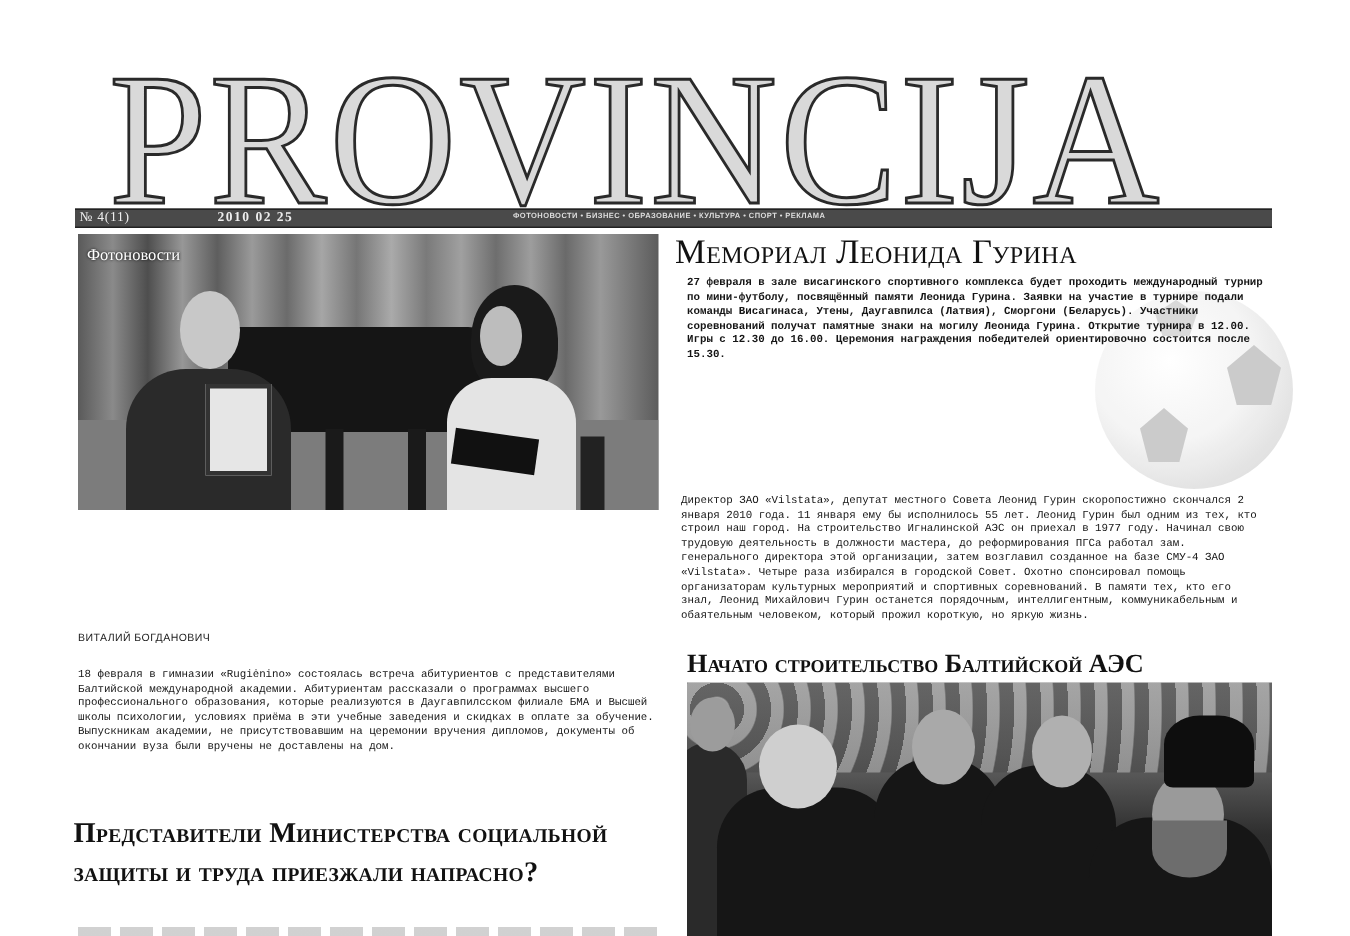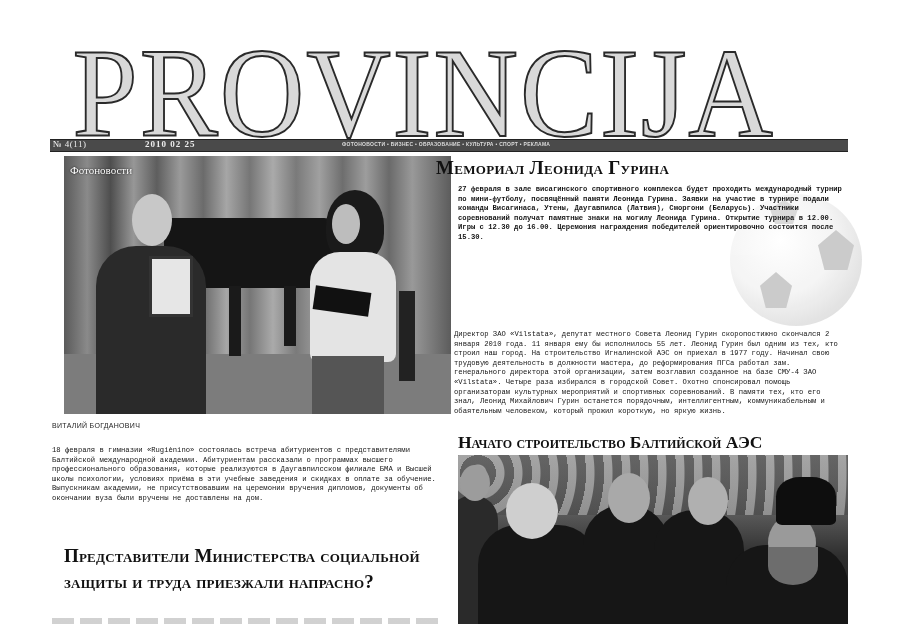--- a/index.html
+++ b/index.html
@@ -11,21 +11,21 @@
     font-family: "Liberation Serif", serif; font-size: 126px; line-height: 126px; letter-spacing: 2px;
     color: #d9d9d9; -webkit-text-stroke: 2px #2a2a2a; font-weight: normal;
     transform: scaleX(0.93); transform-origin: left top;
   }
 
   .info-bar { position: absolute; left: 50px; top: 139px; width: 798px; height: 11px; background: #4a4a4a; border-top: 1px solid #222; border-bottom: 1px solid #222; }
   .issue-no { position: absolute; left: 3px; top: -1px; font-size: 9px; color: #eee; font-weight: normal; letter-spacing: 0.5px; }
   .issue-date { position: absolute; left: 95px; top: -1px; font-size: 9px; color: #eee; font-weight: bold; letter-spacing: 1px; }
   .sections { position: absolute; left: 292px; top: 1px; font-size: 5px; color: #ddd; font-family: "Liberation Sans", sans-serif; font-weight: bold; letter-spacing: 0.3px; white-space: nowrap; }
 
-  .photo-left { position: absolute; left: 64px; top: 156px; width: 387px; height: 258px; overflow: hidden;
+  .photo-left { position: absolute; left: 52px; top: 156px; width: 387px; height: 184px; overflow: hidden;
     background: linear-gradient(90deg, #5a5a5a 0%, #8a8a8a 6%, #4e4e4e 12%, #979797 18%, #5e5e5e 24%, #9a9a9a 30%, #6b6b6b 36%, #a6a6a6 42%, #767676 48%, #aaaaaa 54%, #7a7a7a 60%, #a0a0a0 66%, #6e6e6e 72%, #9d9d9d 78%, #6a6a6a 84%, #999 90%, #5c5c5c 100%); }
   .photo-left .floor { position: absolute; left: 0; right: 0; bottom: 0; height: 60px; background: #7c7c7c; }
   .photo-left .piano { position: absolute; left: 100px; top: 62px; width: 180px; height: 70px; background: #151515; border-radius: 4px 20px 4px 4px; }
   .photo-left .piano-leg1 { position: absolute; left: 165px; top: 130px; width: 12px; height: 70px; background: #1a1a1a; }
   .photo-left .piano-leg2 { position: absolute; left: 220px; top: 130px; width: 12px; height: 60px; background: #1a1a1a; }
   .photo-left .man-body { position: absolute; left: 32px; top: 90px; width: 110px; height: 170px; background: #2a2a2a; border-radius: 40px 40px 0 0; }
   .photo-left .man-head { position: absolute; left: 68px; top: 38px; width: 40px; height: 52px; background: #c8c8c8; border-radius: 50%; }
   .photo-left .plaque { position: absolute; left: 85px; top: 100px; width: 38px; height: 55px; background: #e6e6e6; border: 3px solid #333; }
   .photo-left .woman-body { position: absolute; left: 246px; top: 96px; width: 86px; height: 110px; background: #e4e4e4; border-radius: 30px 30px 8px 8px; }
   .photo-left .woman-legs { position: absolute; left: 248px; top: 200px; width: 72px; height: 60px; background: #555; }
@@ -33,24 +33,24 @@
   .photo-left .woman-face { position: absolute; left: 268px; top: 48px; width: 28px; height: 40px; background: #bdbdbd; border-radius: 50%; }
   .photo-left .folder { position: absolute; left: 250px; top: 133px; width: 56px; height: 24px; background: #111; transform: rotate(8deg); }
   .photo-left .stand { position: absolute; left: 335px; top: 135px; width: 16px; height: 90px; background: #222; }
   .photo-label { position: absolute; left: 6px; top: 8px; font-size: 11px; color: #fff; font-family: "Liberation Serif", serif; text-shadow: 0 0 2px #000; }
 
   .caption { position: absolute; left: 52px; top: 422px; font-size: 7px; letter-spacing: 0.3px; text-transform: uppercase; color: #222; font-family: "Liberation Sans", sans-serif; }
 
   .body-text { font-family: Liberation Mono, monospace; font-size: 7.2px; line-height: 9.6px; color: #151515; margin: 0; }
   .left-article { position: absolute; left: 52px; top: 446px; width: 390px; }
 
-  .left-headline { position: absolute; left: 64px; top: 543px; width: 395px; font-size: 19px; line-height: 26px; font-weight: bold; font-variant: small-caps; color: #111; letter-spacing: 0.2px; }
+  .left-headline { position: absolute; left: 49px; top: 543px; width: 395px; font-size: 19px; line-height: 26px; font-weight: bold; font-variant: small-caps; color: #111; letter-spacing: 0.2px; }
   .left-fade { position: absolute; left: 52px; top: 618px; width: 390px; height: 6px; background: repeating-linear-gradient(90deg, #999 0 22px, transparent 22px 28px); opacity: 0.45; }
 
-  .right-headline1 { position: absolute; left: 436px; top: 154px; width: 400px; font-size: 19px; font-weight: bold; font-variant: small-caps; line-height: 28px; letter-spacing: 0.3px; color: #111; white-space: nowrap; }
+  .right-headline1 { position: absolute; left: 450px; top: 154px; width: 400px; font-size: 23px; font-weight: normal; font-variant: small-caps; line-height: 28px; letter-spacing: 0.3px; color: #111; white-space: nowrap; }
 
   .ball { position: absolute; left: 730px; top: 194px; width: 132px; height: 132px; border-radius: 50%;
     background: radial-gradient(circle at 38% 35%, #ffffff 0%, #f4f4f4 45%, #dcdcdc 80%, #c9c9c9 100%); opacity: 0.9; }
   .ball .patch { position: absolute; background: #c6c6c6; clip-path: polygon(50% 0%, 100% 38%, 82% 100%, 18% 100%, 0% 38%); }
   .ball .p1 { left: 88px; top: 36px; width: 36px; height: 40px; }
   .ball .p2 { left: 30px; top: 78px; width: 32px; height: 36px; }
   .ball .p3 { left: 40px; top: 6px; width: 28px; height: 24px; opacity: 0.7; }
 
   .right-lead { position: absolute; left: 458px; top: 185px; width: 390px; font-weight: bold; }
   .right-article { position: absolute; left: 454px; top: 294px; width: 390px; margin-top: 36px; }

